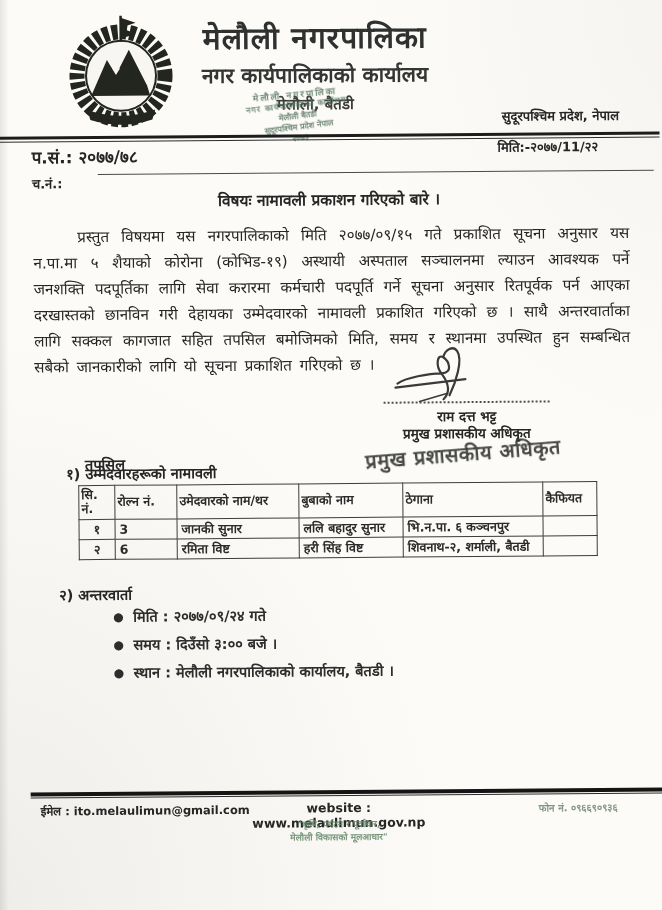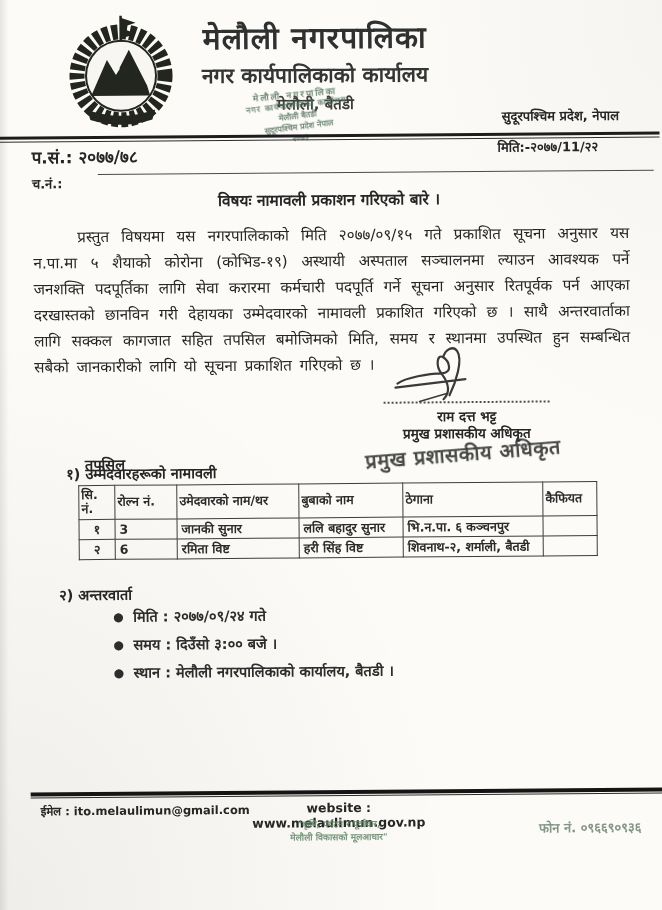--- a/index.html
+++ b/index.html
@@ -88,21 +88,21 @@
   .list2{left:58px;top:582px;font-size:14.5px;font-weight:bold;}
   .bullet-item{left:112px;font-size:14.5px;font-weight:bold;color:#2d2d2d;}
   .bullet-item .dot{display:inline-block;width:20px;font-size:12px;vertical-align:1px;}
   .bi0{top:604px}.bi1{top:632px}.bi2{top:660px}
 
   
   .foot-rule{left:28px;top:790px;width:634px;height:6px;border-top:4px solid #151515;}
   .foot-rule:after{content:"";display:block;margin-top:1px;border-top:1px solid #2a2a2a;}
   .foot-email{left:38px;top:801px;font-size:11.5px;font-weight:bold;}
   .foot-web{left:226px;top:800px;width:220px;text-align:center;font-size:12.5px;font-weight:bold;}
-  .foot-phone{left:536px;top:802px;font-size:13px;font-weight:bold;color:rgba(100,125,105,.8);margin-top:18px;}
+  .foot-phone{left:536px;top:802px;font-size:10px;font-weight:bold;color:rgba(100,125,105,.8);}
   .motto{left:226px;top:818px;width:220px;text-align:center;
     font-size:9px;line-height:1.45;color:rgba(105,140,110,.9);font-weight:bold;}
 </style>
 </head>
 <body>
 
 <div class="canvas">
   <div class="tilt">
 
     <svg class="abs logo" viewBox="0 0 124 118" xmlns="http://www.w3.org/2000/svg">

